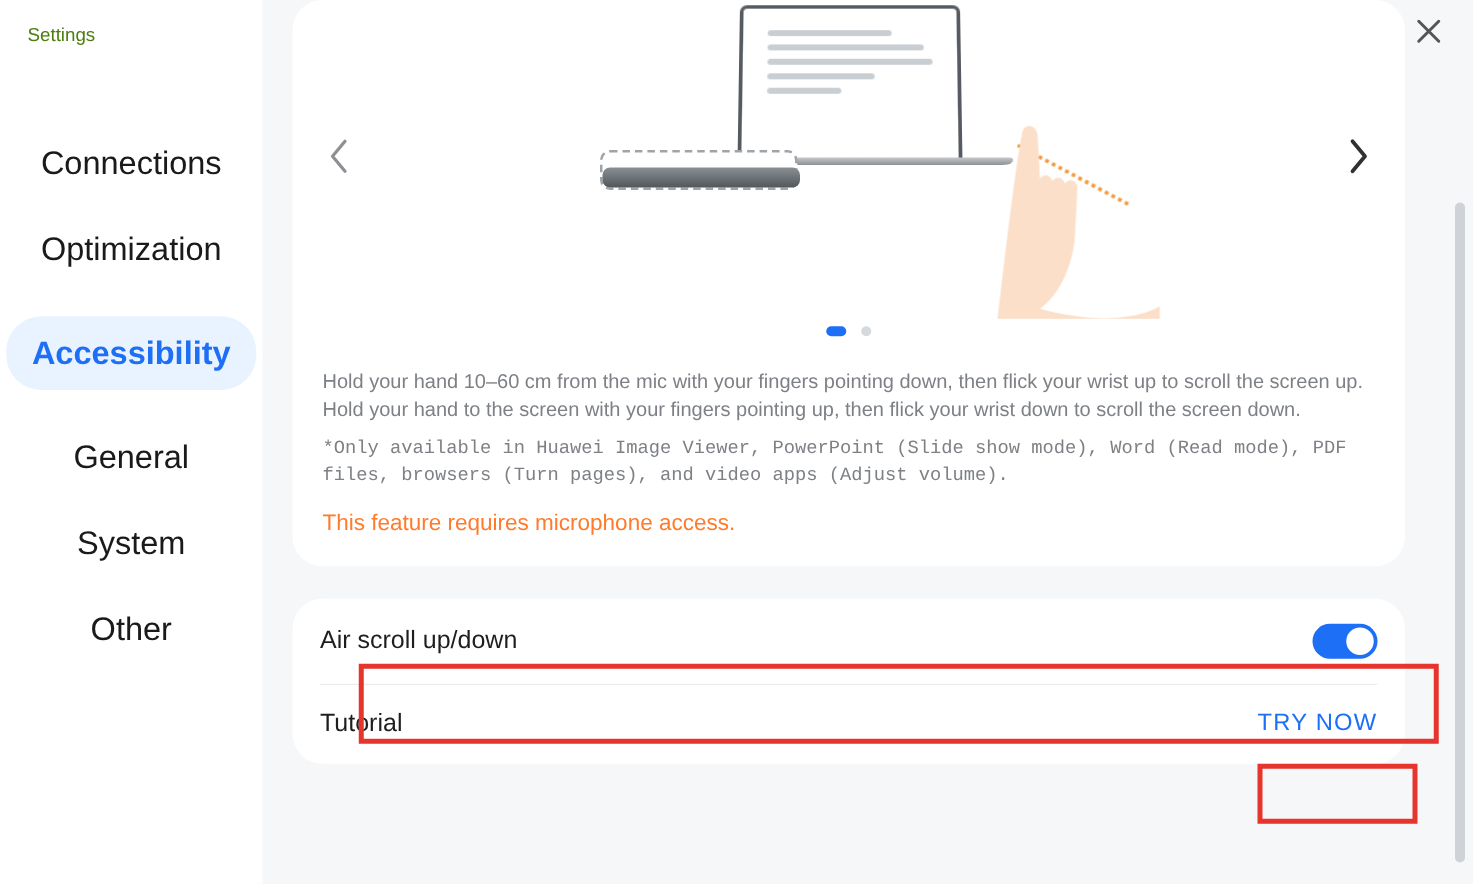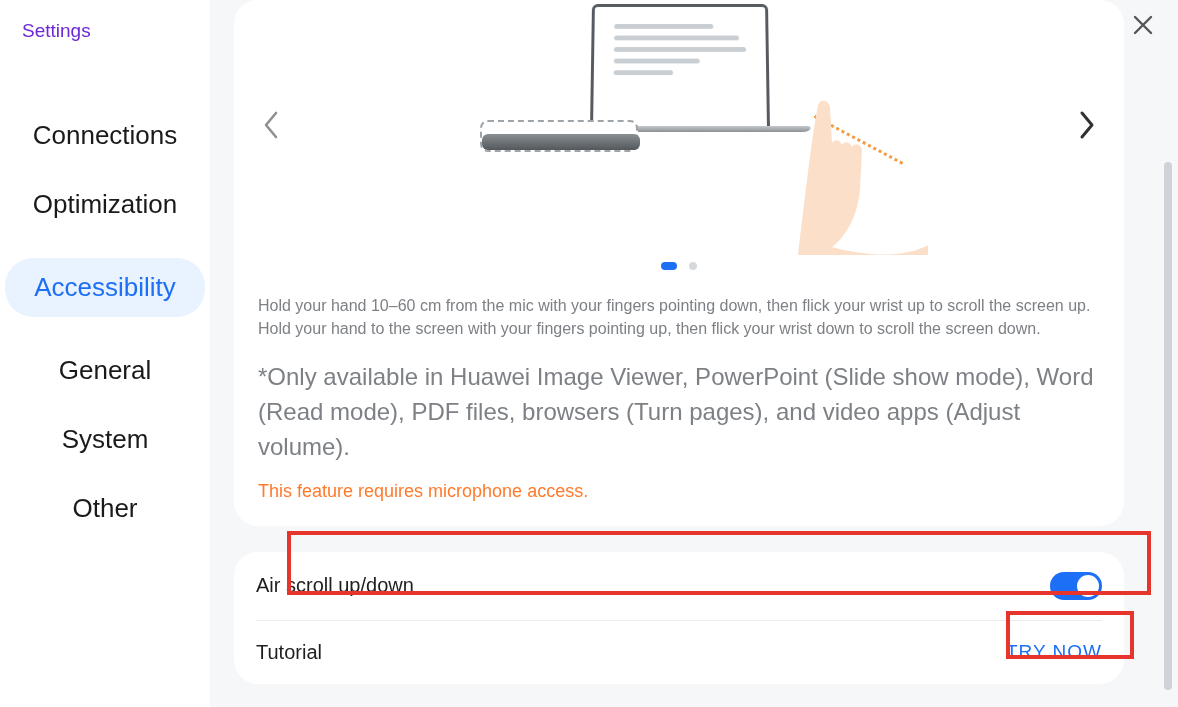--- a/index.html
+++ b/index.html
@@ -11,42 +11,42 @@
       overflow: hidden;
       display: flex;
     }
     .sidebar {
       width: 210px;
       background: #fff;
       padding-top: 14px;
       flex-shrink: 0;
     }
     .sidebar-title {
-      color: #6d28d9;
-      font-size: 19px;
+      color: #4d7c0f;
+      font-size: 15px;
       padding: 6px 0 0 22px;
       font-weight: 400;
     }
     .sidebar-items {
       margin-top: 78px;
     }
     .sidebar-item {
       padding: 0;
       margin: 0 5px 38px 5px;
       text-align: center;
       font-size: 26px;
       color: #1a1a1a;
       font-weight: 400;
       border-radius: 28px;
       cursor: pointer;
     }
     .sidebar-item.active {
       background: #e9f2ff;
       color: #1d6ff5;
-      font-weight: 400;
+      font-weight: 700;
       padding: 14px 0;
     }
     .main {
       flex: 1;
       position: relative;
       padding: 0 18px 18px 24px;
       overflow: hidden;
     }
     .close-icon {
       position: absolute;
@@ -164,23 +164,24 @@
       padding: 0 4px;
       margin-top: 20px;
     }
     .desc-text {
       color: #7d8085;
       font-size: 16px;
       line-height: 1.45;
     }
     .desc-note {
       color: #7d8085;
-      font-size: 24px;
+      font-size: 15px;
       line-height: 1.45;
-      margin-top: 20px;
+      margin-top: 8px;
+      font-family: Liberation Mono, monospace;
     }
     .warn {
       color: #ff7a2b;
       font-size: 18px;
       margin-top: 16px;
     }
     .rows-card {
       width: 890px;
       text-align: center;
     }

